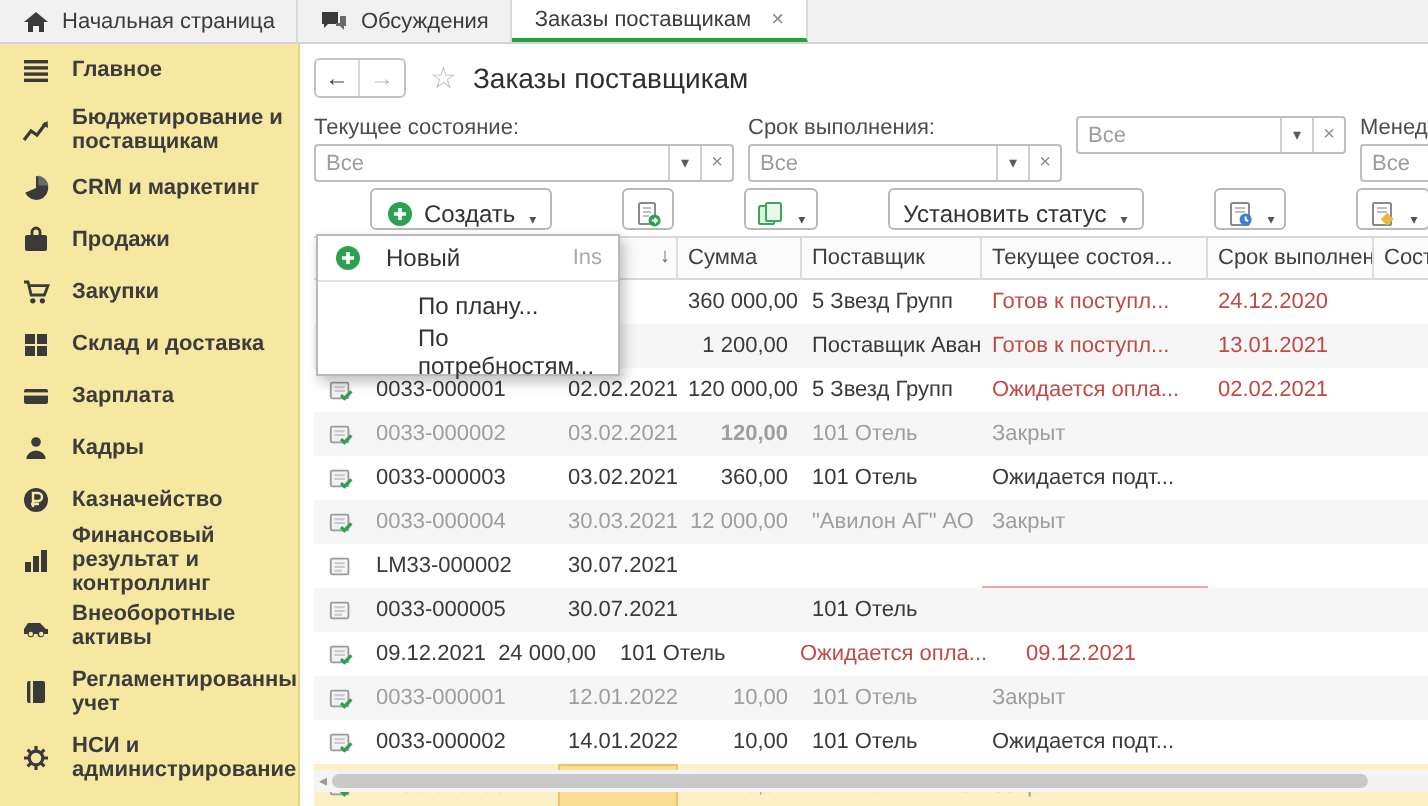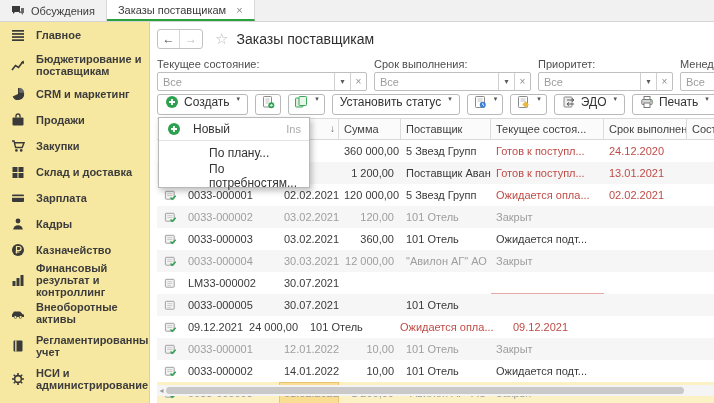--- a/index.html
+++ b/index.html
@@ -39,22 +39,22 @@
   .filter { display:flex; flex-direction:column; }
   .filter .f-label { font-size:11px; color:#4d4d4d; margin-bottom:2px; white-space:nowrap; }
   .combo { display:flex; height:19px; border:1px solid #bfbfbf; border-radius:2px; background:#fff; }
   .combo .f-value { flex:1; font-size:11px; color:#9c9c9c; padding:3px 4px 0 5px; overflow:hidden; white-space:nowrap; }
   .combo .seg { width:16px; border-left:1px solid #cfcfcf; display:flex; align-items:center; justify-content:center;
                 font-size:8px; color:#5a5a5a; }
   .combo .seg.clear { color:#8d8d8d; font-size:10px; }
 
   
   .toolbar { position:absolute; left:6px; top:71px; height:22px; width:556px; display:flex; gap:7px; align-items:center; }
-  .tbtn { display:flex; align-items:flex-start; gap:5px; height:21px; padding:0 7px; background:#fff;
-          border:1px solid #b9b9b9; border-radius:3px; font-size:12px; color:#333; white-space:nowrap; }
+  .tbtn { display:flex; align-items:flex-end; gap:5px; height:21px; padding:0 7px; background:#fff;
+          border:1px solid #b9b9b9; border-radius:3px; font-size:12px; color:#333; white-space:nowrap;margin-left:28px; }
   .tbtn .arr { font-size:7px; color:#555; margin-left:2px; }
   .tbtn.icon-only { padding:0 5px; }
   .toolbar .spacer { flex:1; }
 
   
   .grid { position:absolute; left:6px; top:96px; width:557px; height:285px; overflow:hidden; font-size:11px; }
   .g-head { display:flex; height:22px; background:#fbfbfb; border-top:1px solid #d9d9d9; border-bottom:1px solid #d9d9d9; }
   .g-head .hc { color:#3f3f3f; padding:4px 4px 0 5px; border-right:1px solid #dcdcdc; overflow:hidden; white-space:nowrap;
                 position:relative; }
   .g-head .hc .sort { position:absolute; right:3px; top:4px; color:#666; font-size:10px; }
@@ -88,20 +88,28 @@
 </style>
 </head>
 <body>
 
 <div class="screen">
 
   <div class="tabbar" id="tabbar">
       <div class="tab">
         <span class="t-icon" style="display: flex; align-items: center;">
           <svg width="14" height="14" viewBox="0 0 14 14" xmlns="http://www.w3.org/2000/svg">
+            <path d="M7 2 L13 7 H11 V12 H8.5 V9 H5.5 V12 H3 V7 H1 Z" fill="#3a3a3a"></path>
+          </svg>
+        </span>
+        <span>Начальная страница</span>
+      </div>
+      <div class="tab">
+        <span class="t-icon" style="display: flex; align-items: center;">
+          <svg width="14" height="14" viewBox="0 0 14 14" xmlns="http://www.w3.org/2000/svg">
             <path d="M1 2 h8 v6 h-5 l-2 2 v-2 h-1 z" fill="#3a3a3a"></path>
             <path d="M10 4 h3 v5 h-1 v2 l-2-2 h-2 v-1.5 h2 z" fill="#6a6a6a"></path>
           </svg>
         </span>
         <span>Обсуждения</span>
       </div>
       <div class="tab active">
         <span>Заказы поставщикам</span>
         <span class="close">×</span>
       </div>
@@ -268,21 +276,20 @@
         </div>
         <div class="filter">
           <div class="f-label">Срок выполнения:</div>
           <div class="combo" style="width: 157px;">
             <div class="f-value">Все</div>
             <div class="seg">▾</div>
             <div class="seg clear">×</div>
           </div>
         </div>
         <div class="filter">
-          <div class="f-label">Приоритет:</div>
           <div class="combo" style="width: 135px;">
             <div class="f-value">Все</div>
             <div class="seg">▾</div>
             <div class="seg clear">×</div>
           </div>
         </div>
         <div class="filter">
           <div class="f-label">Менеджер:</div>
           <div class="combo" style="width: 120px;">
             <div class="f-value">Все</div>
@@ -433,21 +440,21 @@
         <div class="g-row zebra closed">
           <div class="cell icon-cell" style="width: 26px; min-width: 26px;">
             <svg width="13" height="13" viewBox="0 0 14 14" xmlns="http://www.w3.org/2000/svg">
               <rect x="1.5" y="2.5" width="9.5" height="8.5" rx="0.8" fill="#f2f2f2" stroke="#9a9a9a"></rect>
               <path d="M3.5 5h5.5 M3.5 7h5.5" stroke="#c9c9c9"></path>
               <path d="M7 9.2 l1.8 1.8 L12.6 7.2" stroke="#2ea150" stroke-width="1.7" fill="none"></path>
             </svg>
           </div>
           <div class="cell" style="width: 96px; min-width: 96px;">0033-000002</div>
           <div class="cell" style="width: 60px; min-width: 60px;">03.02.2021</div>
-          <div class="cell right" style="width: 62px; min-width: 62px;">120,00</div>
+          <div class="cell right" style="width: 62px; min-width: 62px; font-weight: bold;">120,00</div>
           <div class="cell" style="width: 90px; min-width: 90px;">101 Отель</div>
           <div class="cell" style="width: 113px; min-width: 113px;">Закрыт</div>
           <div class="cell" style="width: 83px; min-width: 83px;"></div>
           <div class="cell" style="width: 60px; min-width: 60px;"></div>
         </div>
         <div class="g-row">
           <div class="cell icon-cell" style="width: 26px; min-width: 26px;">
             <svg width="13" height="13" viewBox="0 0 14 14" xmlns="http://www.w3.org/2000/svg">
               <rect x="1.5" y="2.5" width="9.5" height="8.5" rx="0.8" fill="#f2f2f2" stroke="#9a9a9a"></rect>
               <path d="M3.5 5h5.5 M3.5 7h5.5" stroke="#c9c9c9"></path>

